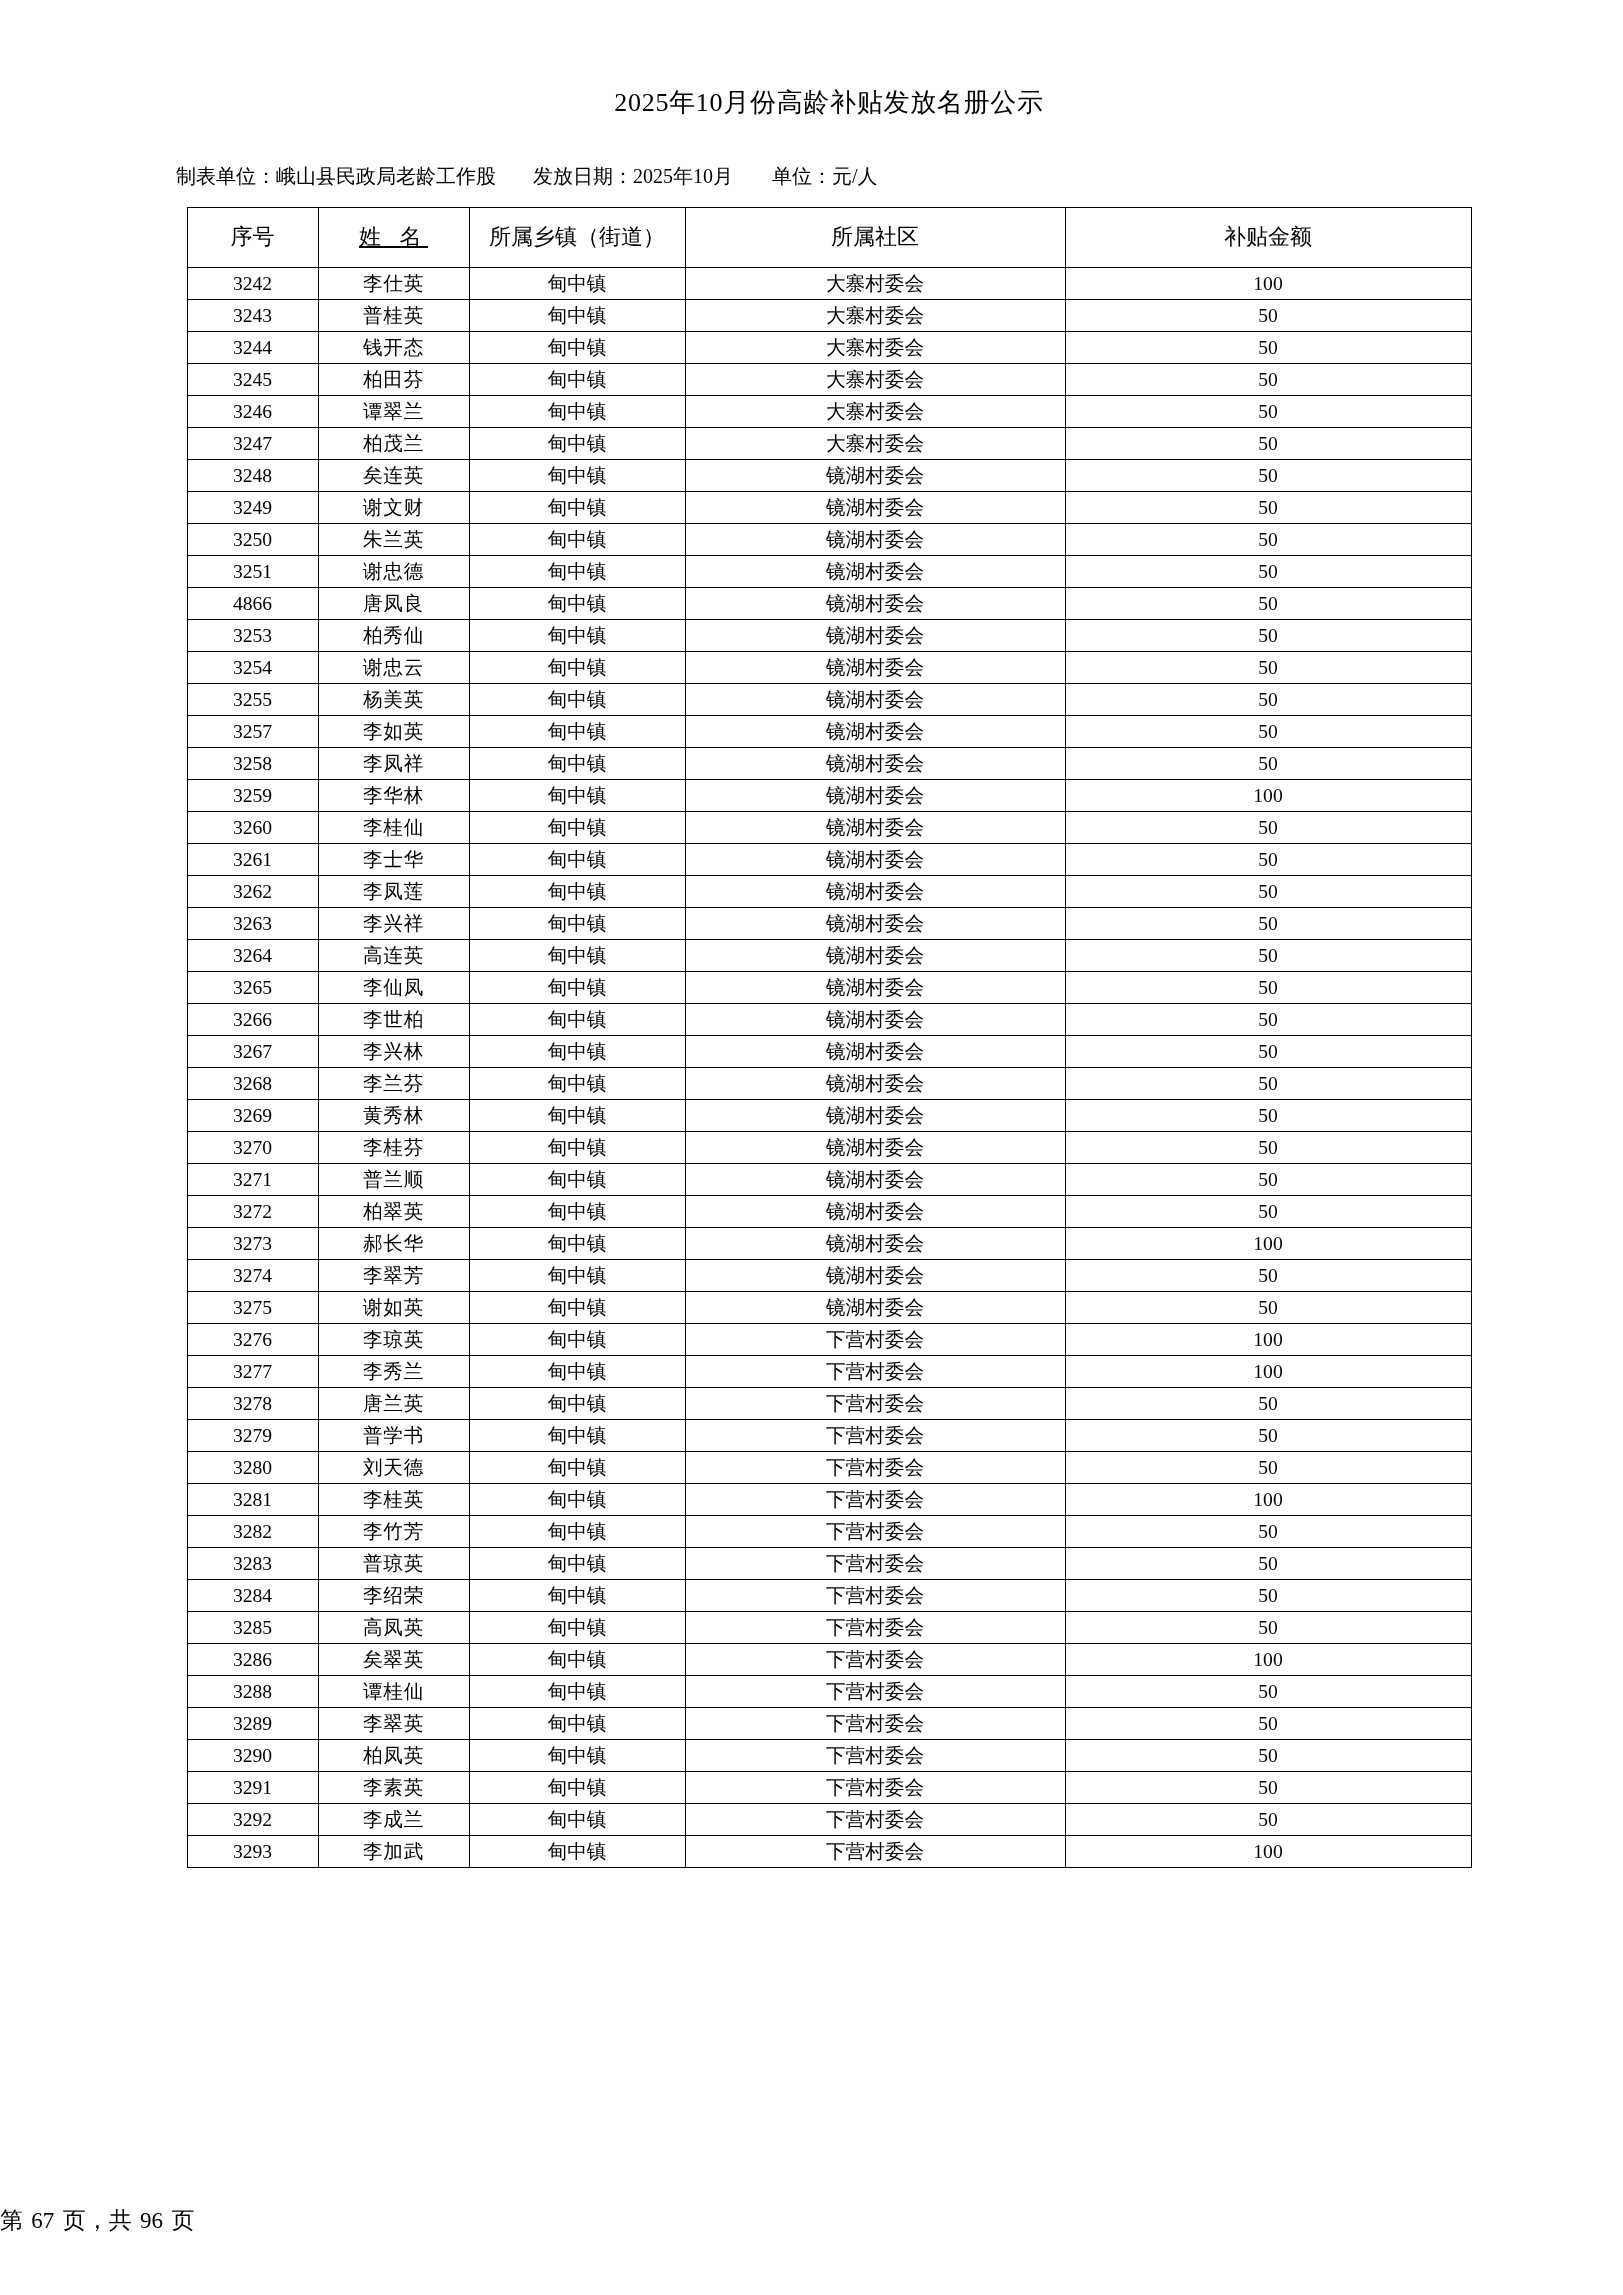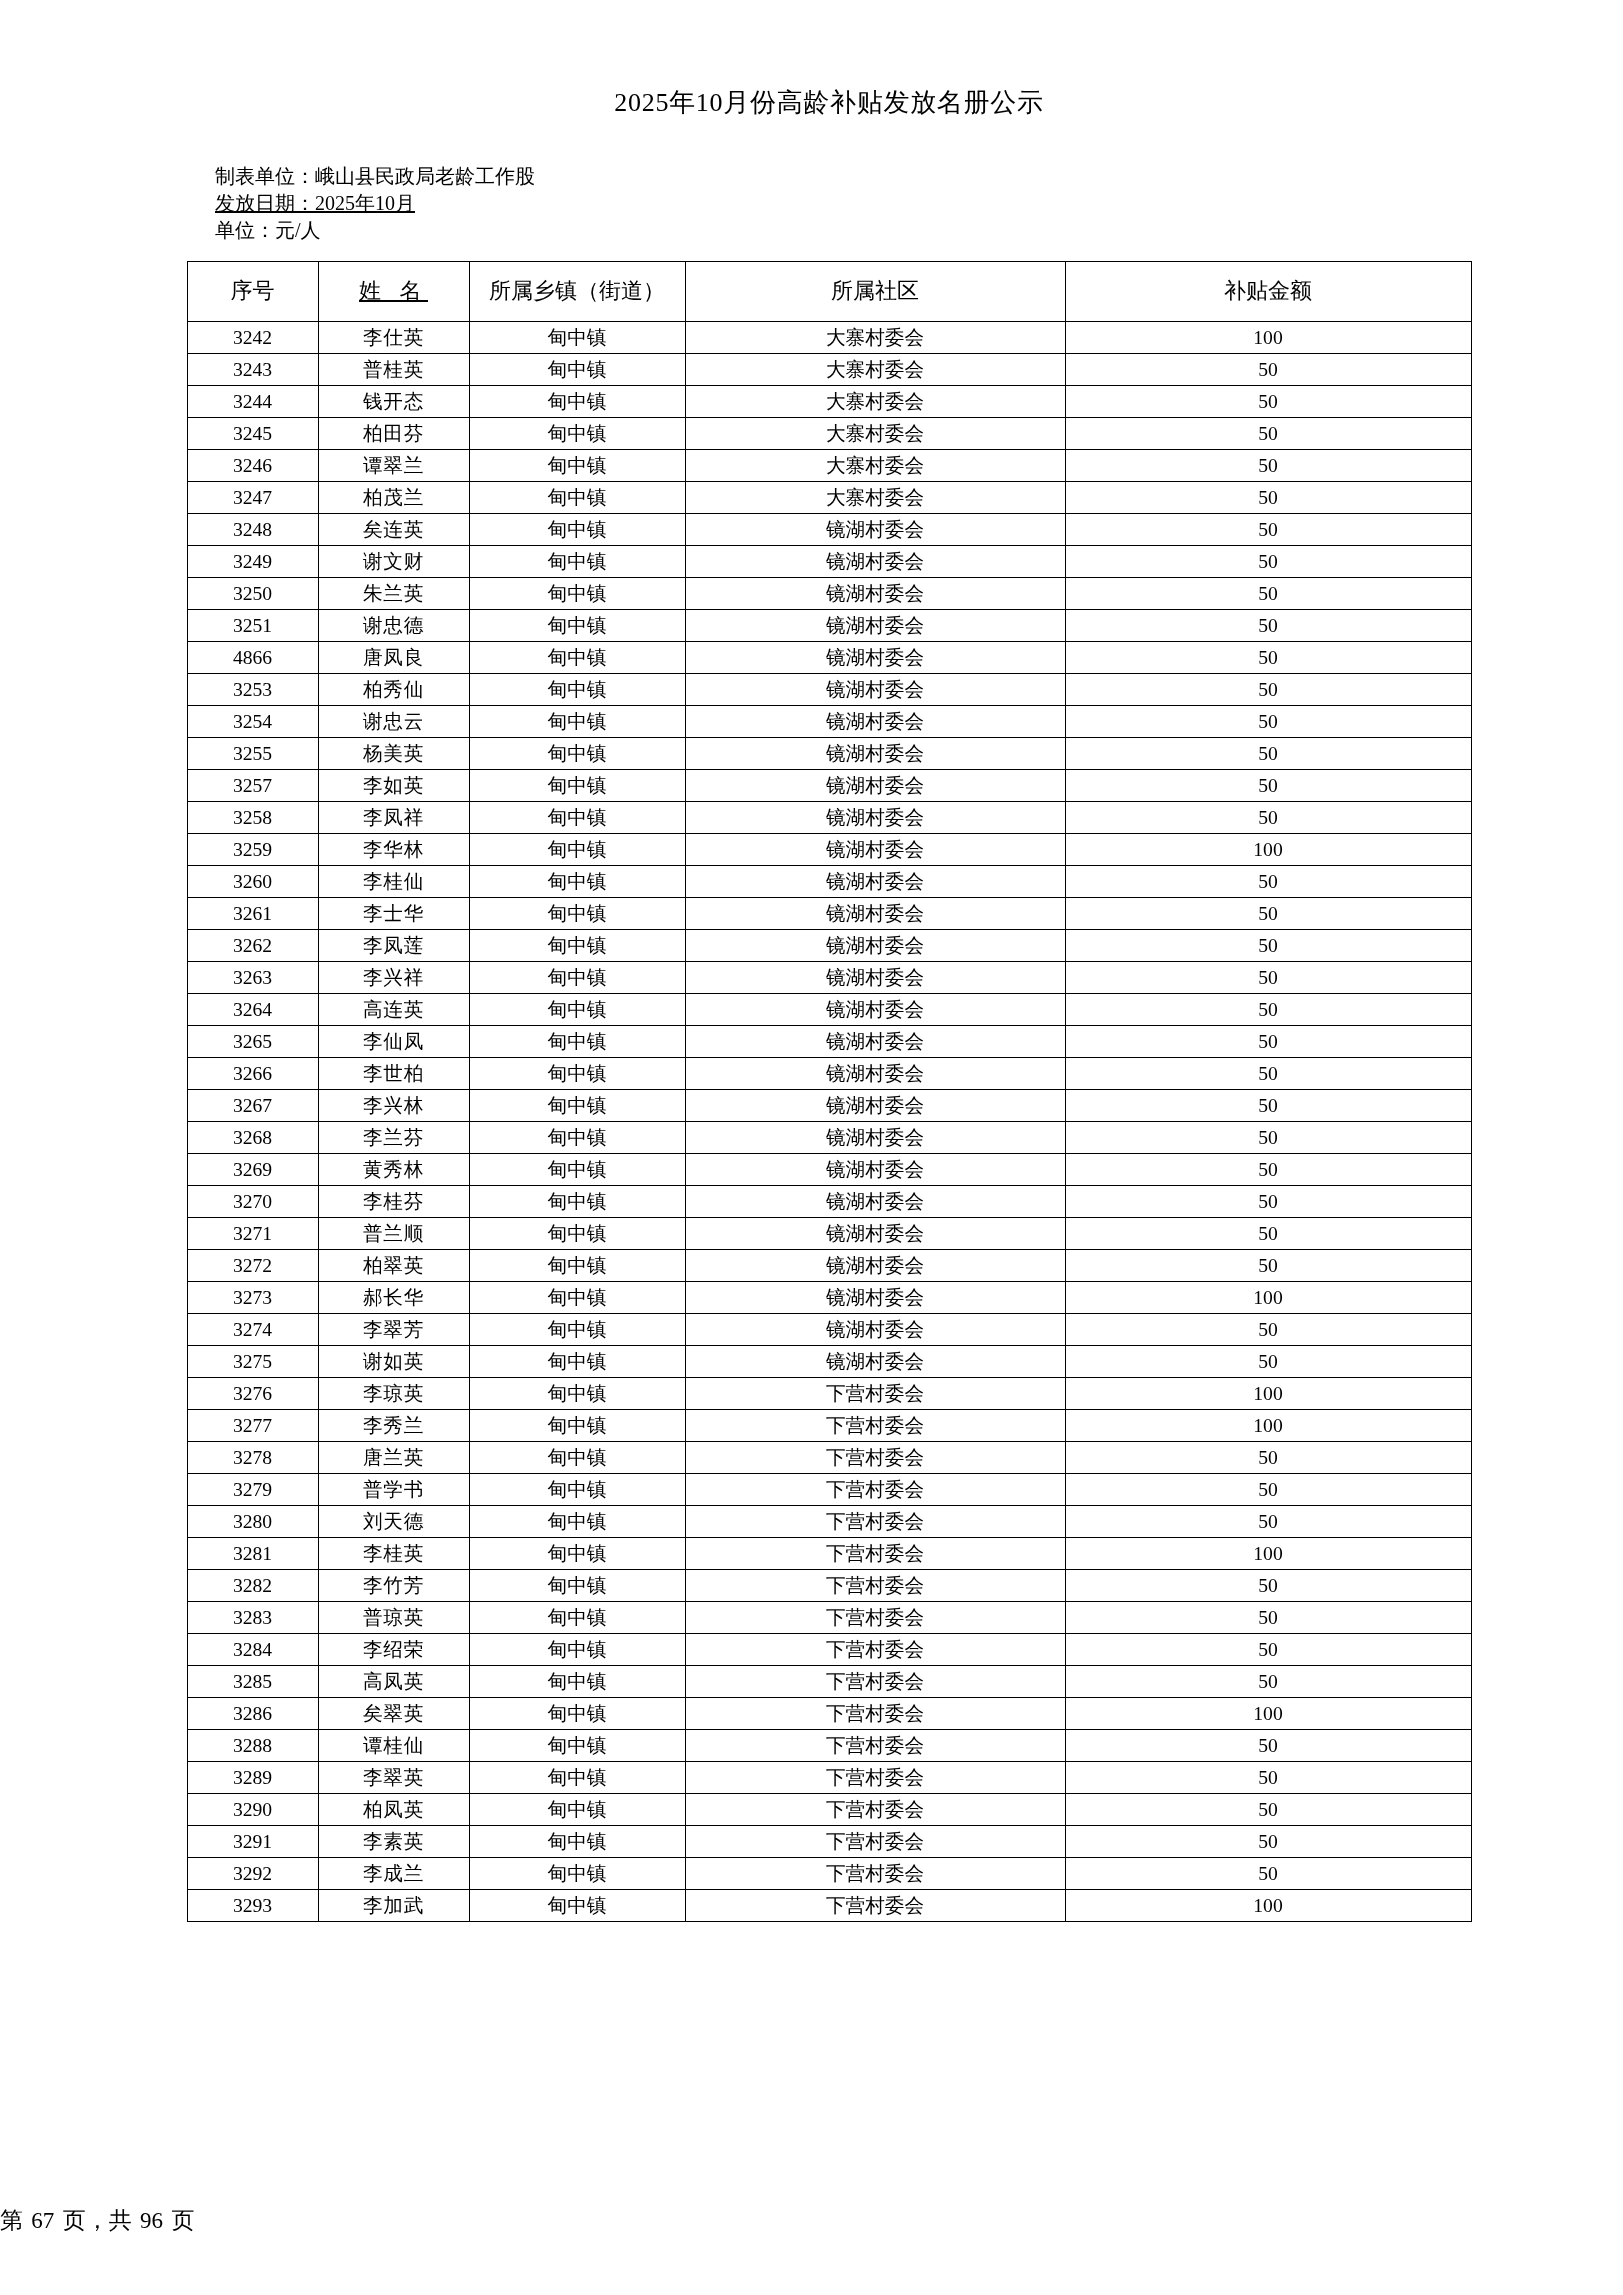--- a/index.html
+++ b/index.html
@@ -29,24 +29,23 @@
     margin-bottom: 0;
     font-weight: normal;
   }
   .meta-row {
     display: flex;
     align-items: baseline;
     font-size: 20px;
     margin-top: 43px;
     margin-bottom: 17px;
     padding-left: 65px;
-    flex-direction: column;
   }
   .meta-unit { white-space: nowrap; }
-  .meta-date { white-space: nowrap; margin-left: 37px; text-decoration: underline; }
+  .meta-date { white-space: nowrap; margin-left: 37px; }
   .meta-money { white-space: nowrap; margin-left: 39px; }
 
   table.roster {
     border-collapse: collapse;
     width: 1283px;
     margin: 0 auto;
     table-layout: fixed;
   }
   table.roster th, table.roster td {
     border: 1.3px solid #000000;

